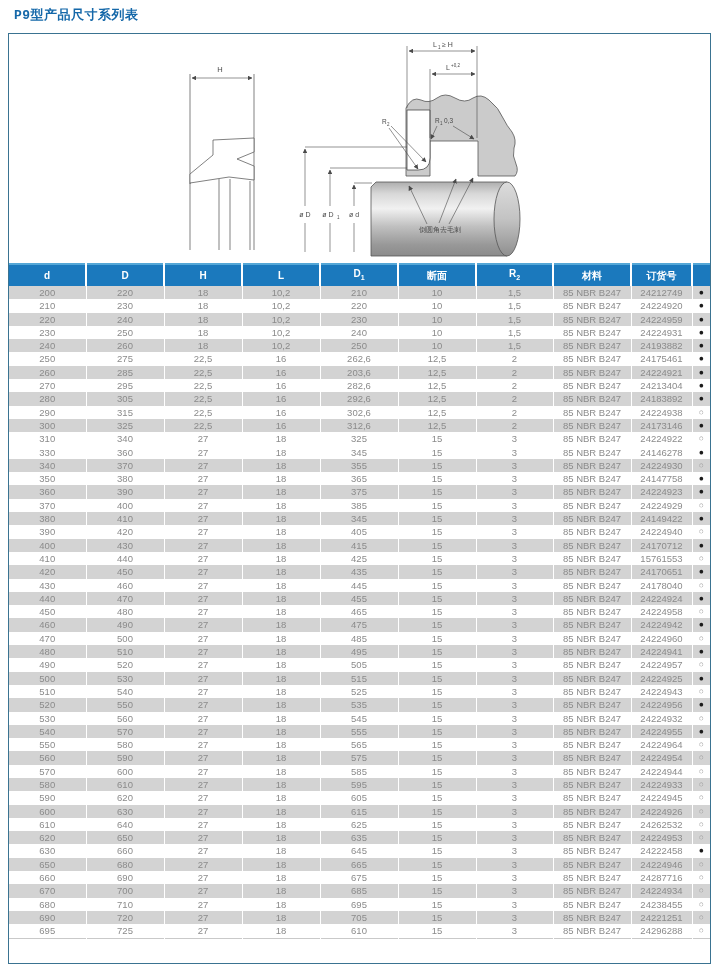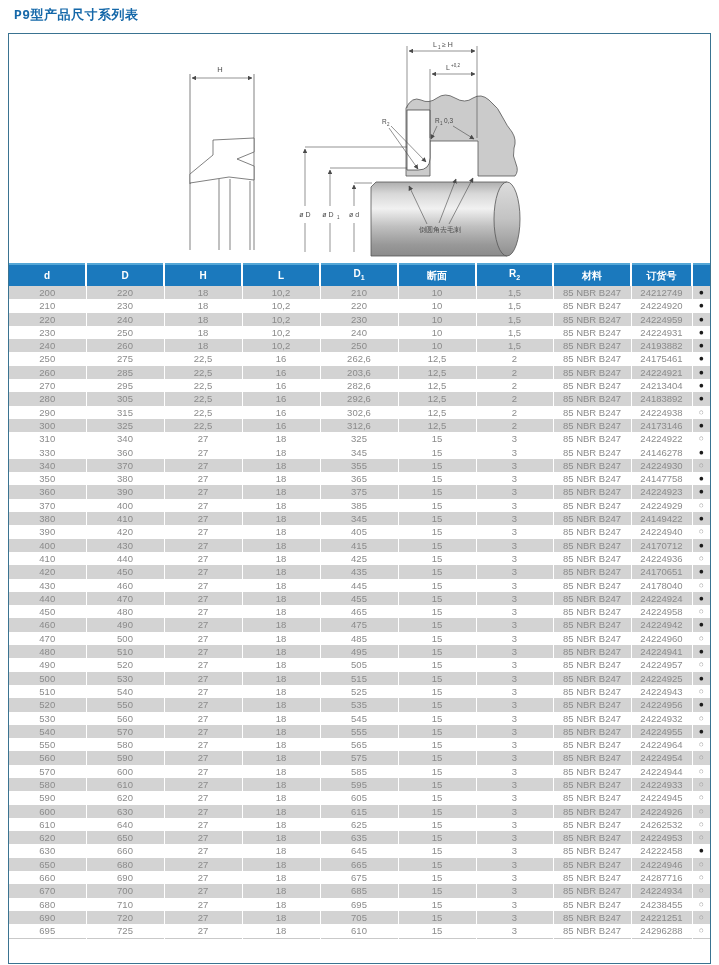--- a/index.html
+++ b/index.html
@@ -391,21 +391,21 @@
         </tr>
         <tr class="white">
           <td>410</td>
           <td>440</td>
           <td>27</td>
           <td>18</td>
           <td>425</td>
           <td>15</td>
           <td>3</td>
           <td>85 NBR B247</td>
-          <td>24224936</td>
+          <td>15761553</td>
           <td class="dot empty">○</td>
         </tr>
         <tr class="gray">
           <td>420</td>
           <td>450</td>
           <td>27</td>
           <td>18</td>
           <td>435</td>
           <td>15</td>
           <td>3</td>

